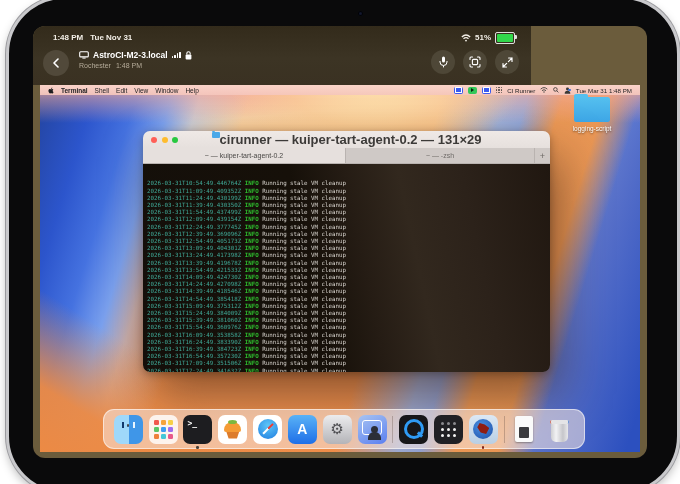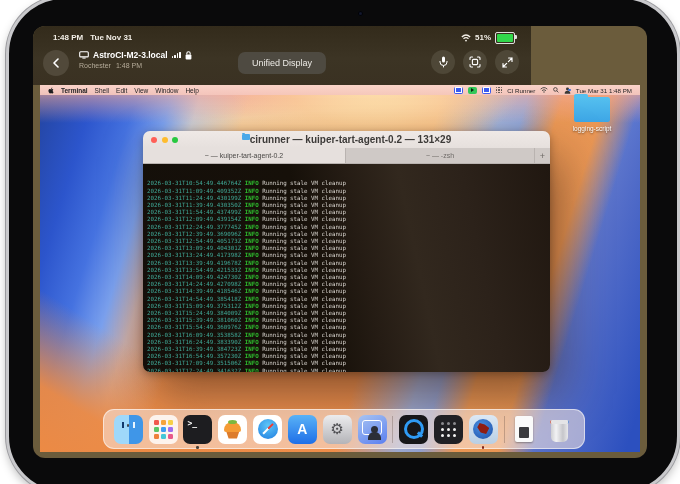--- a/index.html
+++ b/index.html
@@ -77,21 +77,21 @@
   .folder-label{margin-top:3px;font-size:6.5px;color:#fff;text-shadow:0 1px 2px rgba(0,0,0,.55)}
 
   
   .term{position:absolute;left:103px;top:46px;width:407px;height:241px;border-radius:7px;overflow:hidden;
         box-shadow:10px 24px 48px rgba(45,20,8,.5),0 2px 8px rgba(0,0,0,.3)}
   .term-title{height:17px;background:linear-gradient(180deg,#efe9e6,#e6e0dd);position:relative;
               display:flex;align-items:center;justify-content:center}
   .lights{position:absolute;left:8px;top:5.5px;display:flex;gap:4.5px}
   .lights i{width:6px;height:6px;border-radius:50%;display:block}
   .lights .r{background:#ff5f57}.lights .y{background:#febc2e}.lights .g{background:#28c840}
-  .title-wrap{display:flex;align-items:flex-start;gap:0;font-size:10px;font-weight:bold;color:#3c3a38}
+  .title-wrap{display:flex;align-items:flex-start;gap:0;font-size:13px;font-weight:bold;color:#3c3a38}
   .mini-folder{width:8px;height:6px;background:#4aa8e8;border-radius:1px;position:relative}
   .mini-folder:before{content:"";position:absolute;left:0;top:-1.5px;width:3.5px;height:1.5px;background:#4aa8e8;border-radius:1px 1px 0 0}
   .term-tabs{height:15px;display:flex;background:#cfc9c6;border-bottom:1px solid #b9b3b0;font-size:7px}
   .tab{display:flex;align-items:center;justify-content:center;box-sizing:border-box}
   .tab.active{width:203px;background:#e6e0dd;color:#4a4846;border-right:1px solid #b9b3b0}
   .tab.inactive{width:189px;background:#cfc9c6;color:#6e6a67;border-right:1px solid #b9b3b0}
   .tab-plus{flex:1;display:flex;align-items:center;justify-content:center;color:#6e6a67;font-size:9px;background:#cfc9c6}
   .term-body{height:209px;box-sizing:border-box;padding:2px 0 0 4px;
              background:linear-gradient(78deg,#140f0a 0%,#161009 42%,#251c14 54%,#32281e 66%,#2c221a 80%,#201710 100%);
              font-family:"DejaVu Sans Mono",monospace;font-size:5.8px;line-height:7.2px;white-space:pre}
@@ -222,21 +222,20 @@
                   <rect x="0.6" y="3.6" width="5.8" height="4.8" rx="1" fill="#fff"></rect>
                   <path d="M1.8 3.6 V2.4 a1.7 1.7 0 0 1 3.4 0 V3.6" fill="none" stroke="#fff" stroke-width="1.1"></path>
                 </svg>
             </span>
           </div>
           <div class="conn-r2">
             <span>Rochester</span>
             <span>1:48 PM</span>
           </div>
         </div>
-        <div class="pill">Unified Display</div>
         <div class="cbtn mic">
           <svg width="9" height="12" viewBox="0 0 9 12">
               <rect x="3" y="0.5" width="3" height="6" rx="1.5" fill="#fff"></rect>
               <path d="M1 5 v1 a3.5 3.5 0 0 0 7 0 v-1" fill="none" stroke="#fff" stroke-width="1"></path>
               <line x1="4.5" y1="9.8" x2="4.5" y2="11.4" stroke="#fff" stroke-width="1"></line>
             </svg>
         </div>
         <div class="cbtn frame">
           <svg width="12" height="12" viewBox="0 0 12 12">
               <path d="M1 3.5 V2 a1 1 0 0 1 1-1 h1.5 M8.5 1 H10 a1 1 0 0 1 1 1 v1.5 M11 8.5 V10 a1 1 0 0 1 -1 1 H8.5 M3.5 11 H2 a1 1 0 0 1 -1-1 V8.5" fill="none" stroke="#fff" stroke-width="1.1" stroke-linecap="round"></path>

